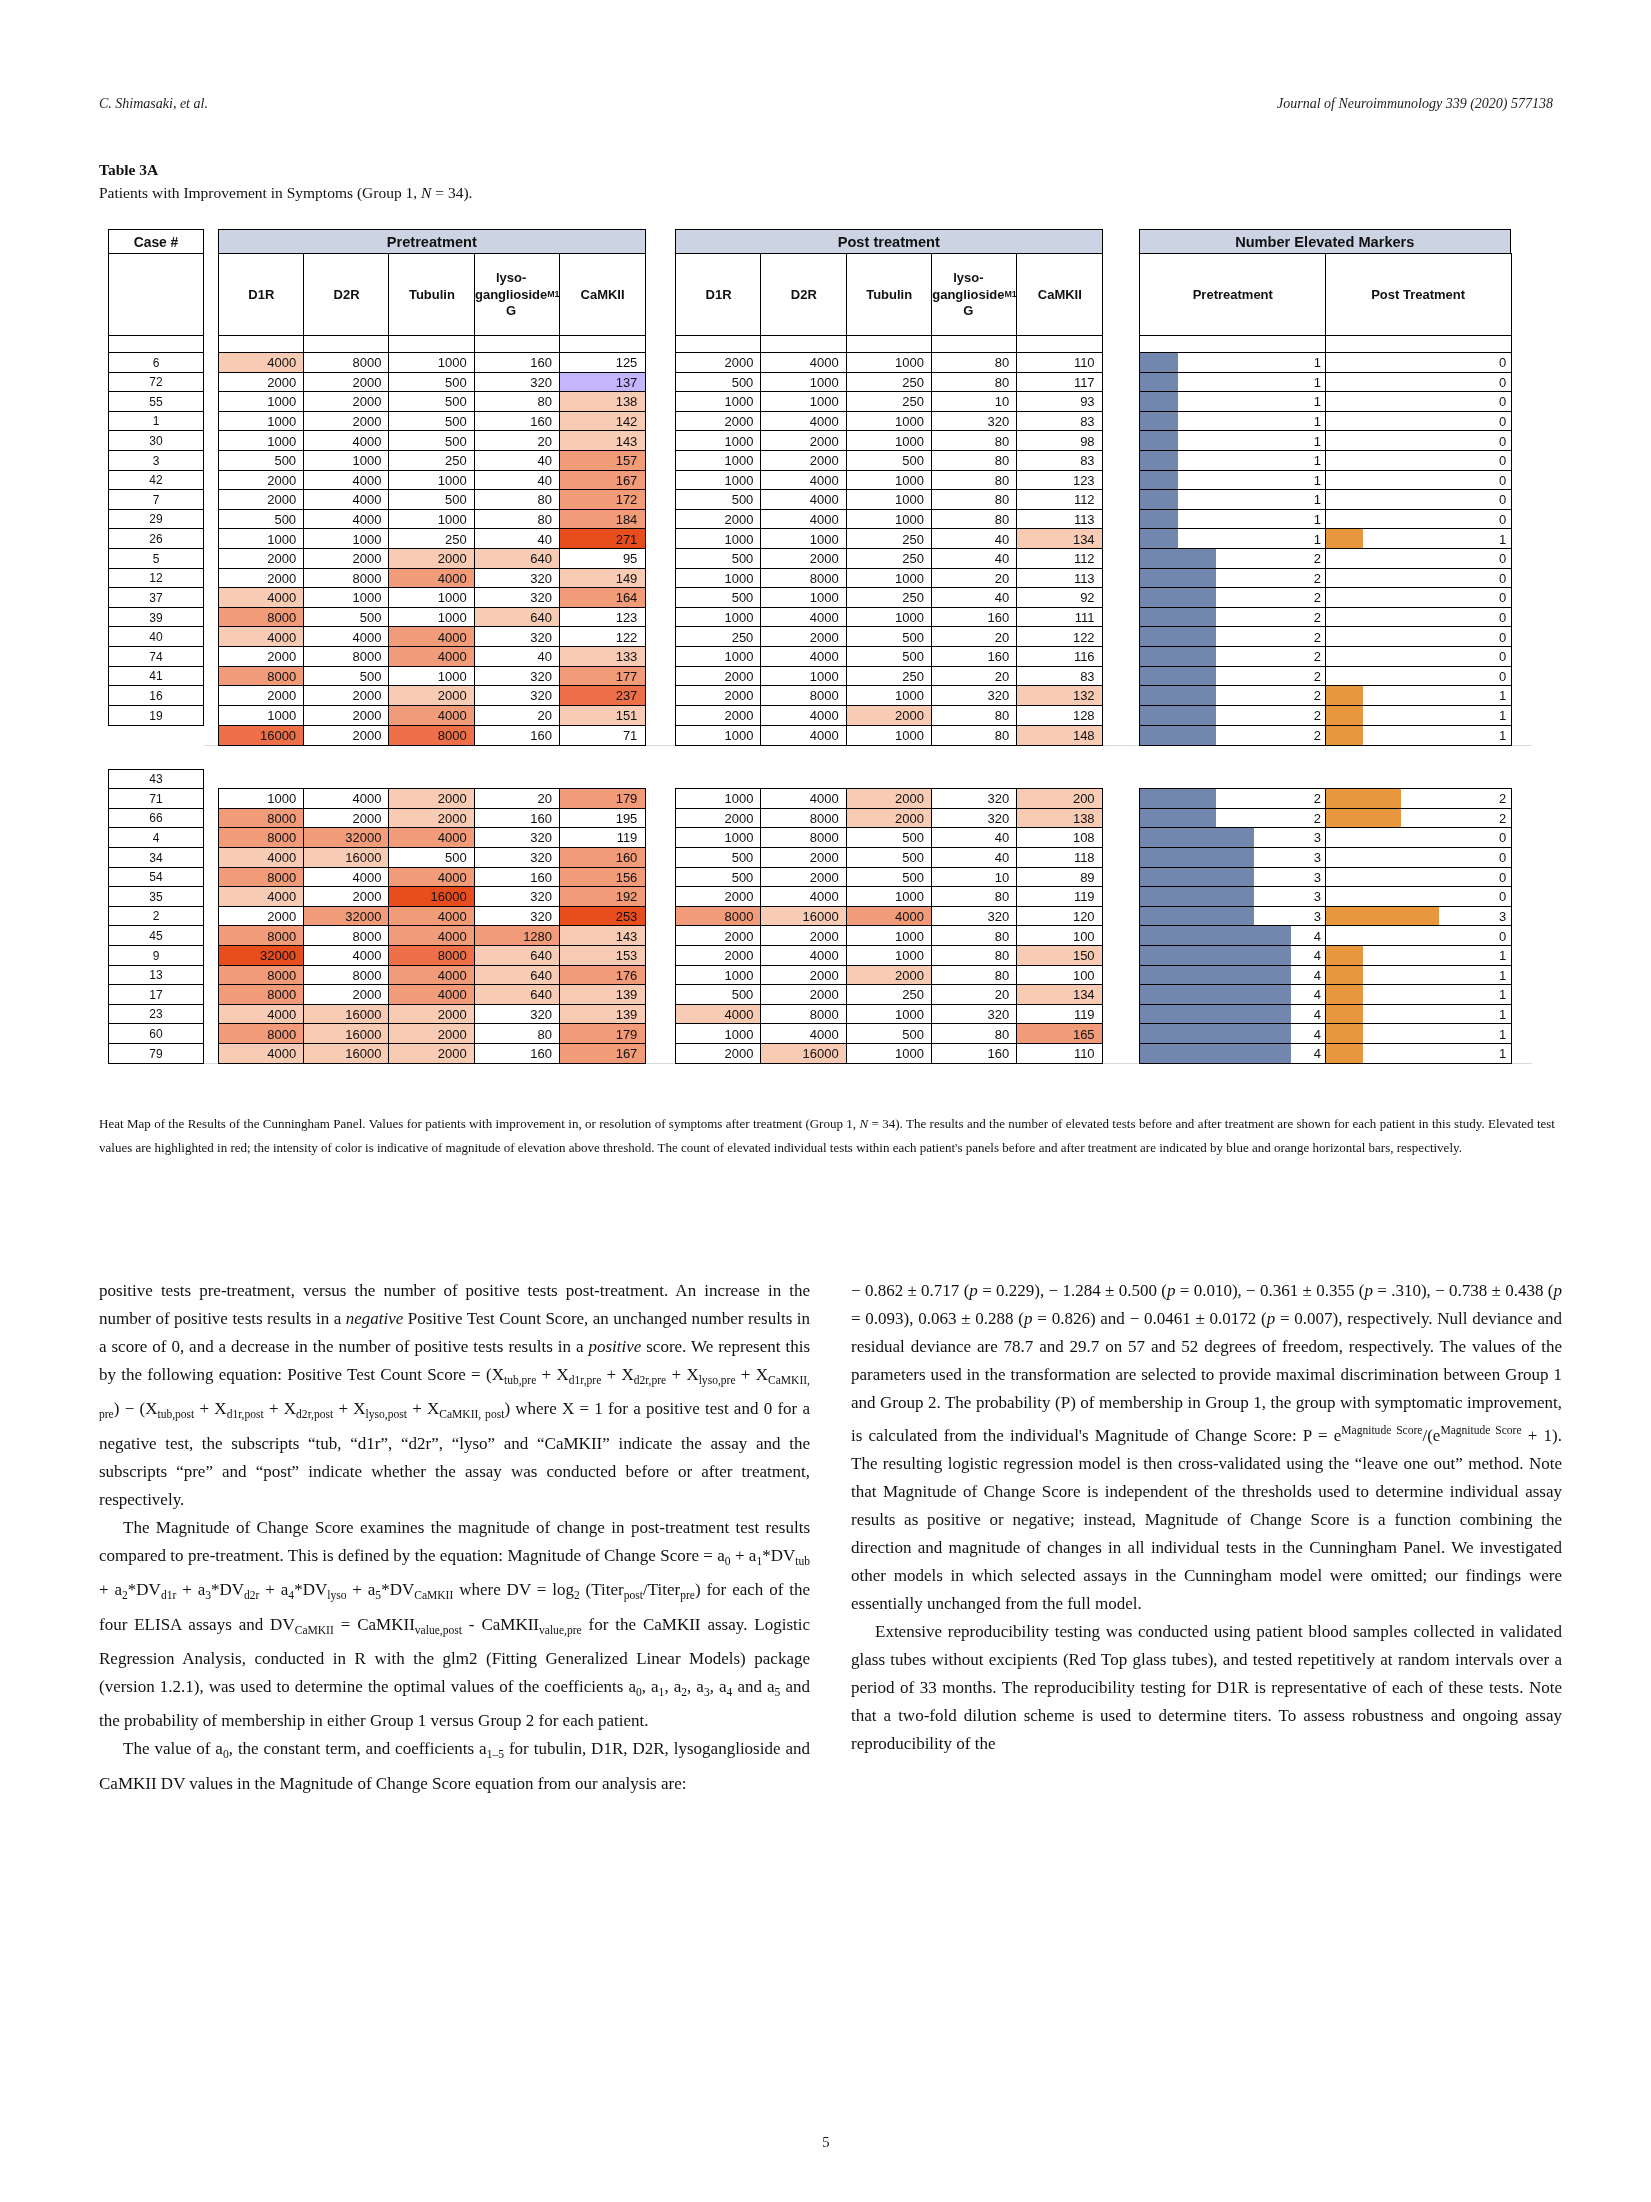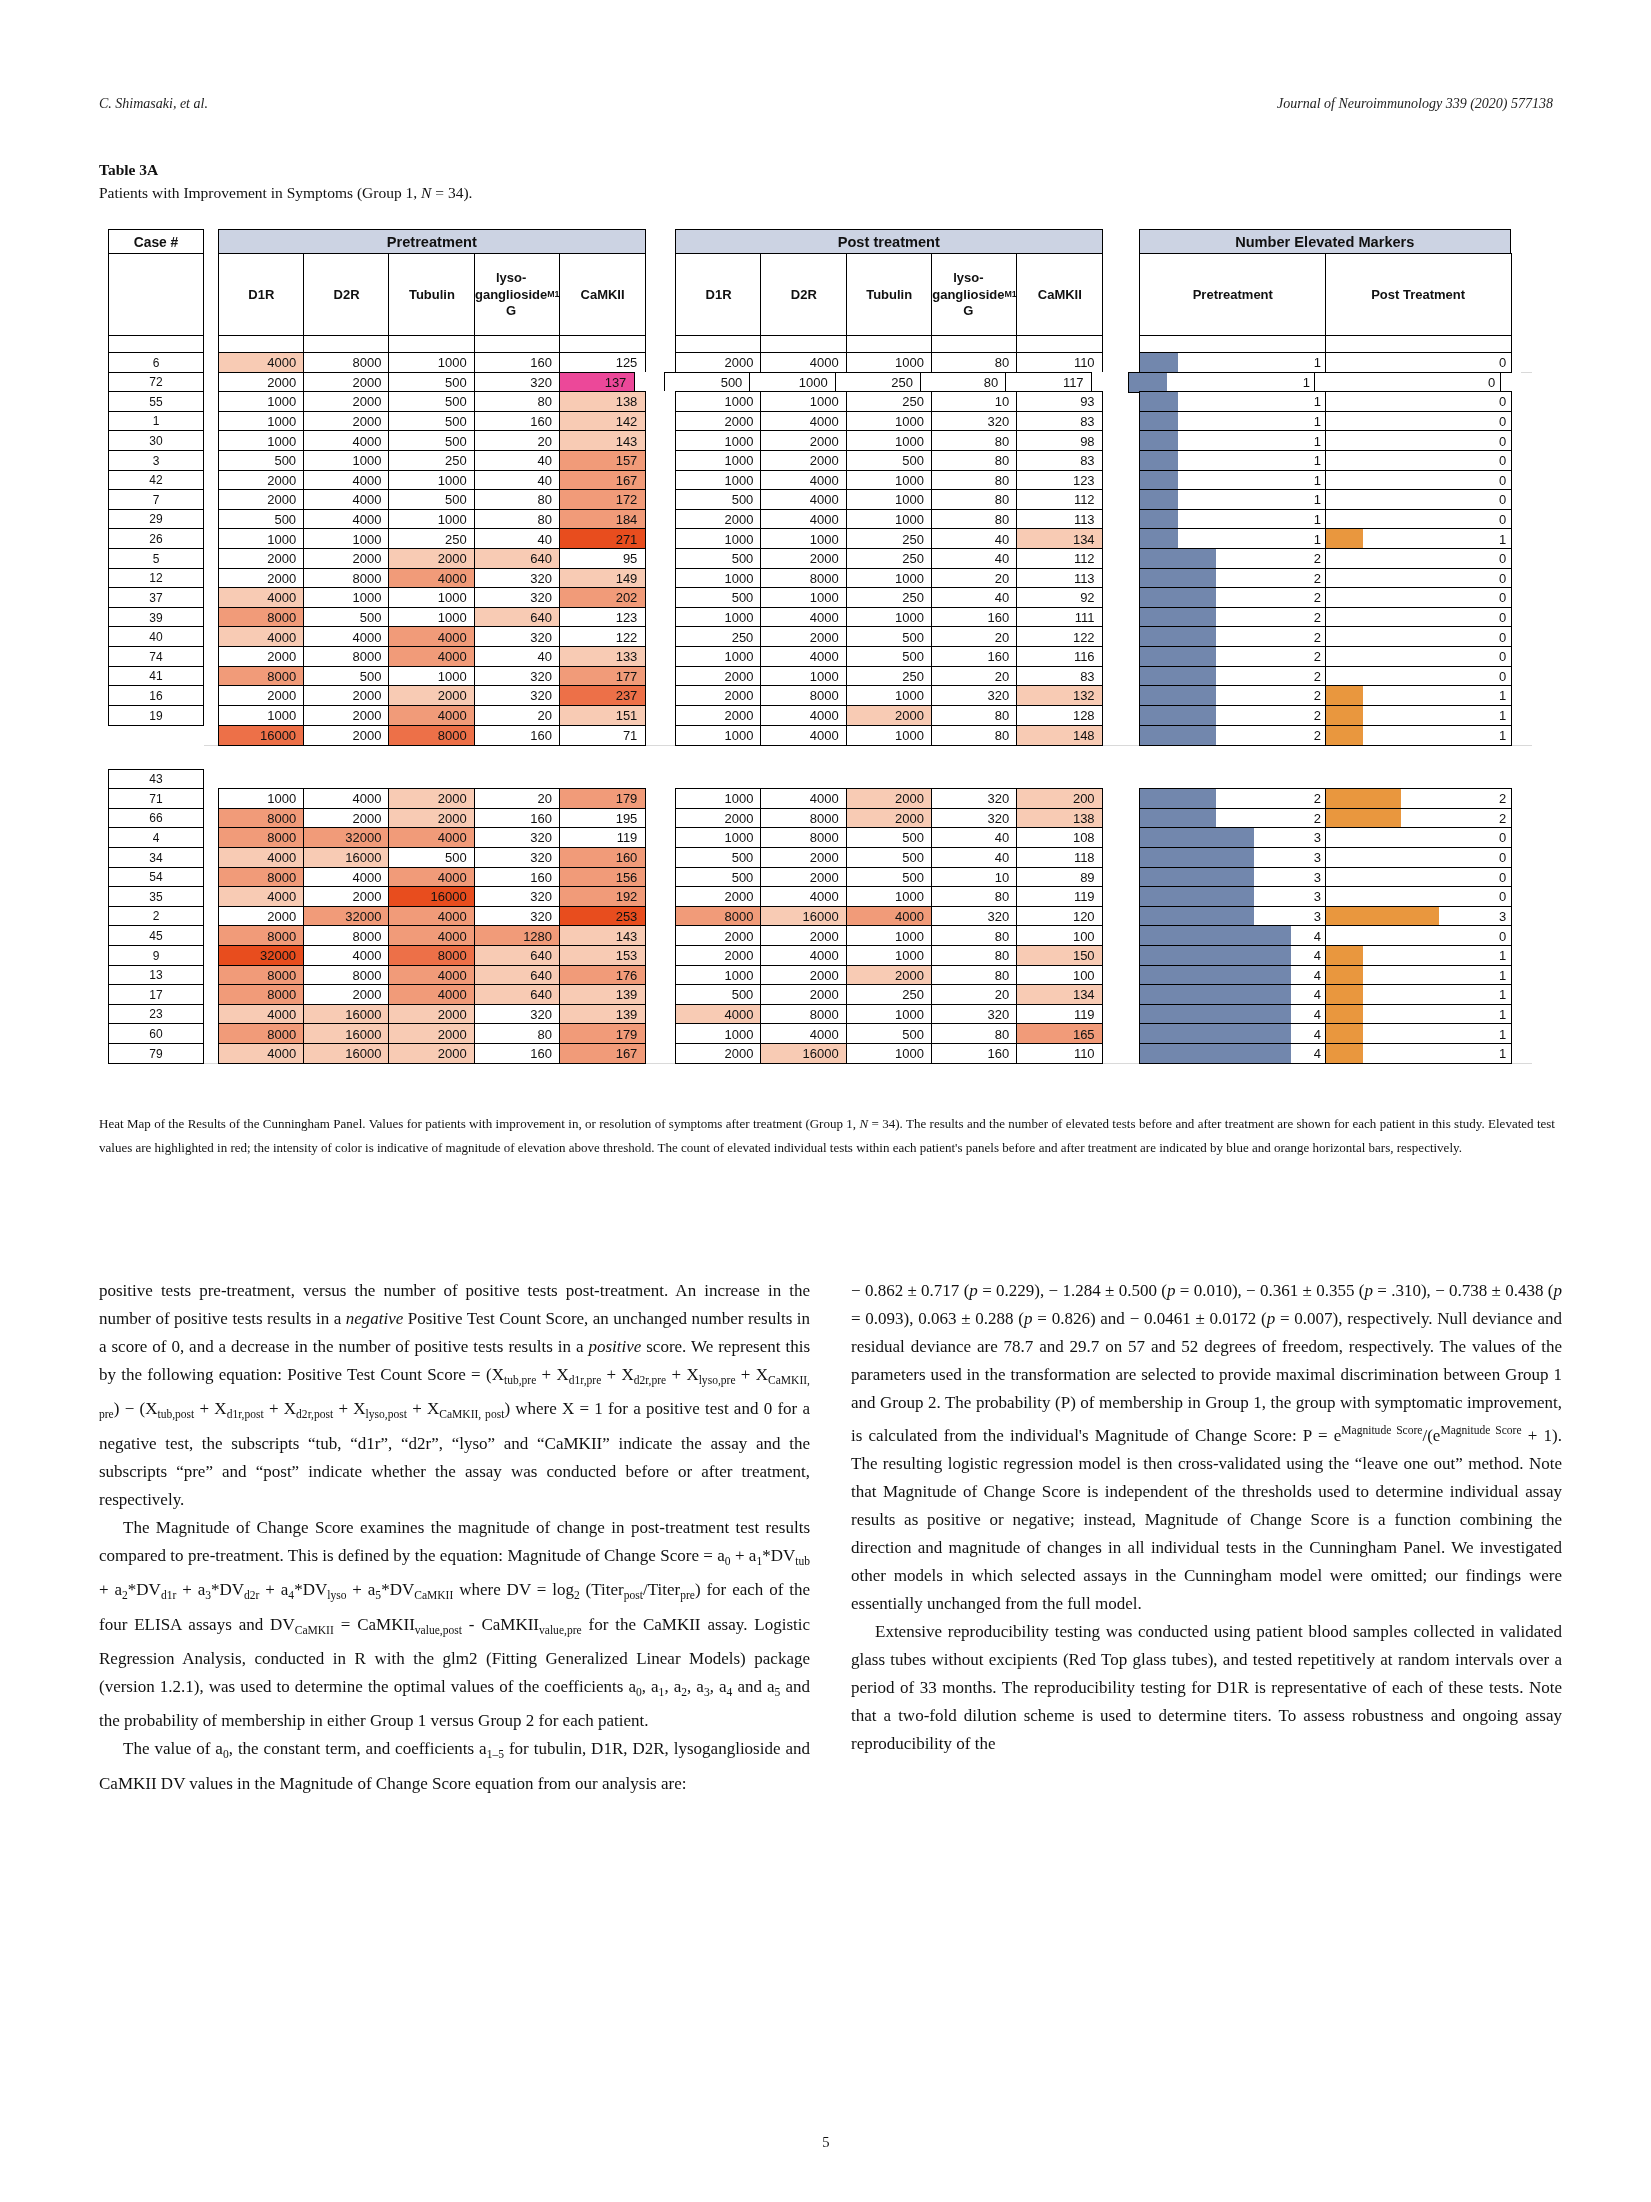--- a/index.html
+++ b/index.html
@@ -129,21 +129,21 @@
         </div>
         <div class="cell gapc gridline" style="width: 20.6px; height: 21.3px;"></div>
       </div>
       <div class="trow">
         <div class="cell bc ccell" style="width: 96px; height: 21.3px;">72</div>
         <div class="cell gapc gridline" style="width: 13.8px; height: 21.3px;"></div>
         <div class="cell bc vcell" style="width: 87px; height: 21.3px; background: rgb(255, 255, 255);">2000</div>
         <div class="cell bc vcell" style="width: 87px; height: 21.3px; background: rgb(255, 255, 255);">2000</div>
         <div class="cell bc vcell" style="width: 87px; height: 21.3px; background: rgb(255, 255, 255);">500</div>
         <div class="cell bc vcell" style="width: 87px; height: 21.3px; background: rgb(255, 255, 255);">320</div>
-        <div class="cell bc vcell" style="width: 76px; height: 21.3px; background: #ec4899;">137</div>
+        <div class="cell bc vcell" style="width: 87px; height: 21.3px; background: #c4b5fd;">137</div>
         <div class="cell gapc gridline" style="width: 29px; height: 21.3px;"></div>
         <div class="cell bc vcell" style="width: 87px; height: 21.3px; background: rgb(255, 255, 255);">500</div>
         <div class="cell bc vcell" style="width: 87px; height: 21.3px; background: rgb(255, 255, 255);">1000</div>
         <div class="cell bc vcell" style="width: 87px; height: 21.3px; background: rgb(255, 255, 255);">250</div>
         <div class="cell bc vcell" style="width: 87px; height: 21.3px; background: rgb(255, 255, 255);">80</div>
         <div class="cell bc vcell" style="width: 87px; height: 21.3px; background: rgb(255, 255, 255);">117</div>
         <div class="cell gapc gridline" style="width: 36px; height: 21.3px;"></div>
         <div class="cell bc mcell" style="width: 187px; height: 21.3px;">
           <div class="bar" style="background: rgb(114, 135, 173); width: 20.4%;"></div>
           <span class="num">1</span>
@@ -394,21 +394,21 @@
         </div>
         <div class="cell gapc gridline" style="width: 20.6px; height: 21.3px;"></div>
       </div>
       <div class="trow">
         <div class="cell bc ccell" style="width: 96px; height: 21.3px;">37</div>
         <div class="cell gapc gridline" style="width: 13.8px; height: 21.3px;"></div>
         <div class="cell bc vcell" style="width: 87px; height: 21.3px; background: rgb(248, 203, 180);">4000</div>
         <div class="cell bc vcell" style="width: 87px; height: 21.3px; background: rgb(255, 255, 255);">1000</div>
         <div class="cell bc vcell" style="width: 87px; height: 21.3px; background: rgb(255, 255, 255);">1000</div>
         <div class="cell bc vcell" style="width: 87px; height: 21.3px; background: rgb(255, 255, 255);">320</div>
-        <div class="cell bc vcell" style="width: 87px; height: 21.3px; background: rgb(241, 155, 121);">202</div>
+        <div class="cell bc vcell" style="width: 87px; height: 21.3px; background: rgb(241, 155, 121);">164</div>
         <div class="cell gapc gridline" style="width: 29px; height: 21.3px;"></div>
         <div class="cell bc vcell" style="width: 87px; height: 21.3px; background: rgb(255, 255, 255);">500</div>
         <div class="cell bc vcell" style="width: 87px; height: 21.3px; background: rgb(255, 255, 255);">1000</div>
         <div class="cell bc vcell" style="width: 87px; height: 21.3px; background: rgb(255, 255, 255);">250</div>
         <div class="cell bc vcell" style="width: 87px; height: 21.3px; background: rgb(255, 255, 255);">40</div>
         <div class="cell bc vcell" style="width: 87px; height: 21.3px; background: rgb(255, 255, 255);">92</div>
         <div class="cell gapc gridline" style="width: 36px; height: 21.3px;"></div>
         <div class="cell bc mcell" style="width: 187px; height: 21.3px;">
           <div class="bar" style="background: rgb(114, 135, 173); width: 40.8%;"></div>
           <span class="num">2</span>

